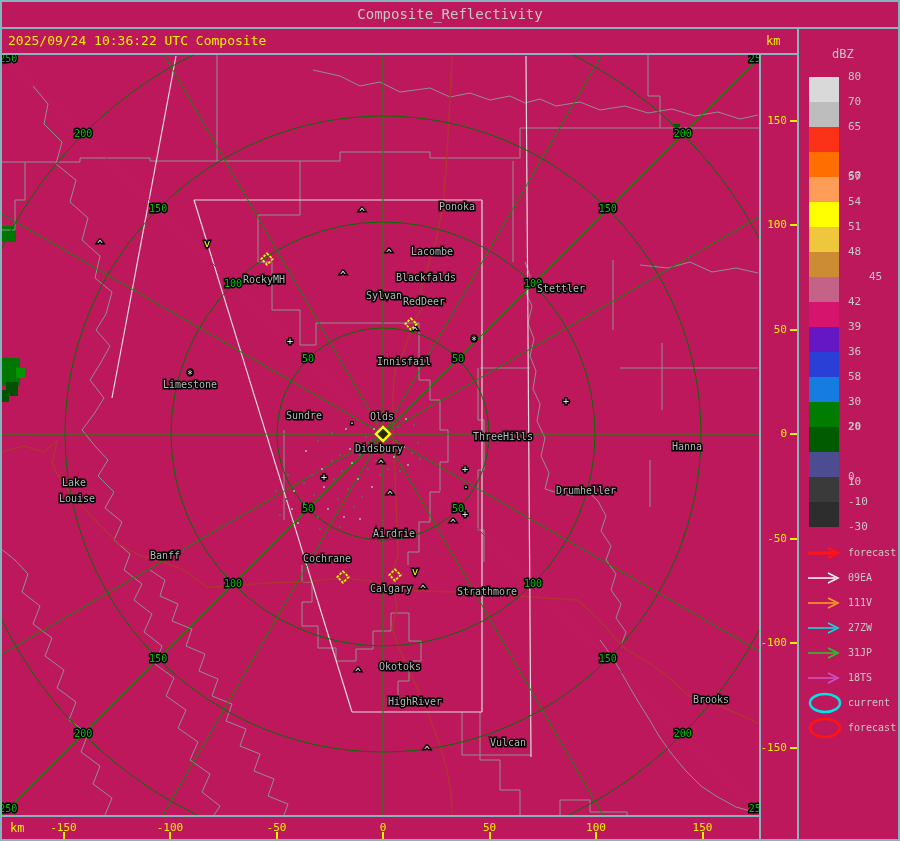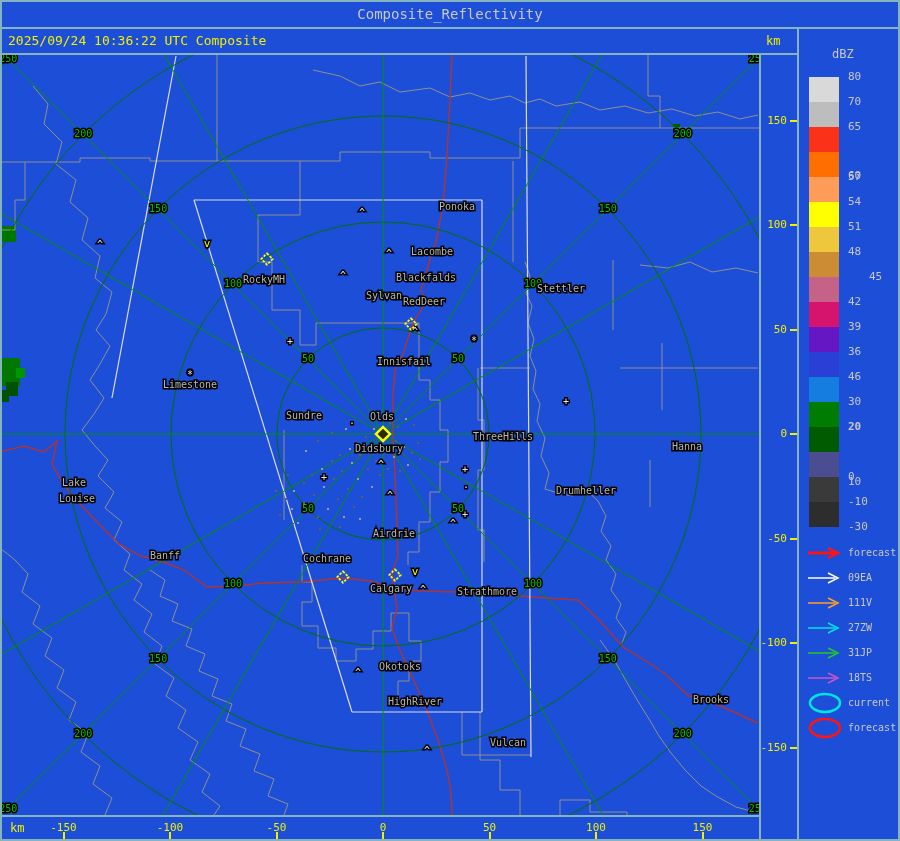--- a/index.html
+++ b/index.html
@@ -1,16 +1,16 @@
 <!DOCTYPE html>
 <html><head>
 <meta charset="utf-8">
 <style>
   html,body{margin:0;padding:0;background:#000;}
-  #root{position:relative;width:900px;height:841px;background:#1d4ed8;overflow:hidden;
+  #root{position:relative;width:900px;height:841px;background:#be185d;overflow:hidden;
         font-family:"DejaVu Sans Mono",monospace;}
   .frame{position:absolute;background:#86b4be;}
   .bar-text{position:absolute;color:#c8c8c8;font-size:14px;white-space:pre;}
   .yellow{color:#f0f000;}
   .lbl{position:absolute;white-space:pre;text-align:center;}
   .axis-lbl{font-size:11px;color:#f0f000;transform:translateX(-50%);}
   .raxis-lbl{font-size:11px;color:#f0f000;width:42px;text-align:right;}
   .tick{position:absolute;background:#f0f000;}
   .sw{position:absolute;width:30px;}
   .cb-lbl{position:absolute;left:848px;font-size:11px;color:#c8c8c8;white-space:pre;}
@@ -250,21 +250,21 @@
       <div class="cb-lbl" style="top: 216px; left: 49px;">48</div>
       <div class="sw" style="left: 10px; top: 248px; height: 25px; background: rgb(196, 98, 135);"></div>
       <div class="cb-lbl" style="top: 241px; left: 49px; margin-left: 21px;">45</div>
       <div class="sw" style="left: 10px; top: 273px; height: 25px; background: rgb(214, 20, 110);"></div>
       <div class="cb-lbl" style="top: 266px; left: 49px;">42</div>
       <div class="sw" style="left: 10px; top: 298px; height: 25px; background: rgb(101, 23, 196);"></div>
       <div class="cb-lbl" style="top: 291px; left: 49px;">39</div>
       <div class="sw" style="left: 10px; top: 323px; height: 25px; background: rgb(42, 63, 213);"></div>
       <div class="cb-lbl" style="top: 316px; left: 49px;">36</div>
       <div class="sw" style="left: 10px; top: 348px; height: 25px; background: rgb(20, 125, 223);"></div>
-      <div class="cb-lbl" style="top: 341px; left: 49px;">46</div>
+      <div class="cb-lbl" style="top: 341px; left: 49px;">58</div>
       <div class="sw" style="left: 10px; top: 373px; height: 25px; background: rgb(0, 125, 0);"></div>
       <div class="cb-lbl" style="top: 366px; left: 49px;">30</div>
       <div class="sw" style="left: 10px; top: 398px; height: 25px; background: rgb(1, 91, 1);"></div>
       <div class="cb-lbl" style="top: 391px; left: 49px; font-weight: bold;">20</div>
       <div class="sw" style="left: 10px; top: 423px; height: 25px; background: rgb(76, 76, 145);"></div>
       <div class="cb-lbl" style="top: 432px; left: 49px; margin-top: 14px;">10</div>
       <div class="sw" style="left: 10px; top: 448px; height: 25px; background: rgb(58, 58, 58);"></div>
       <div class="cb-lbl" style="top: 441px; left: 49px;">0</div>
       <div class="sw" style="left: 10px; top: 473px; height: 25px; background: rgb(45, 45, 45);"></div>
       <div class="cb-lbl" style="top: 466px; left: 49px;">-10</div>

